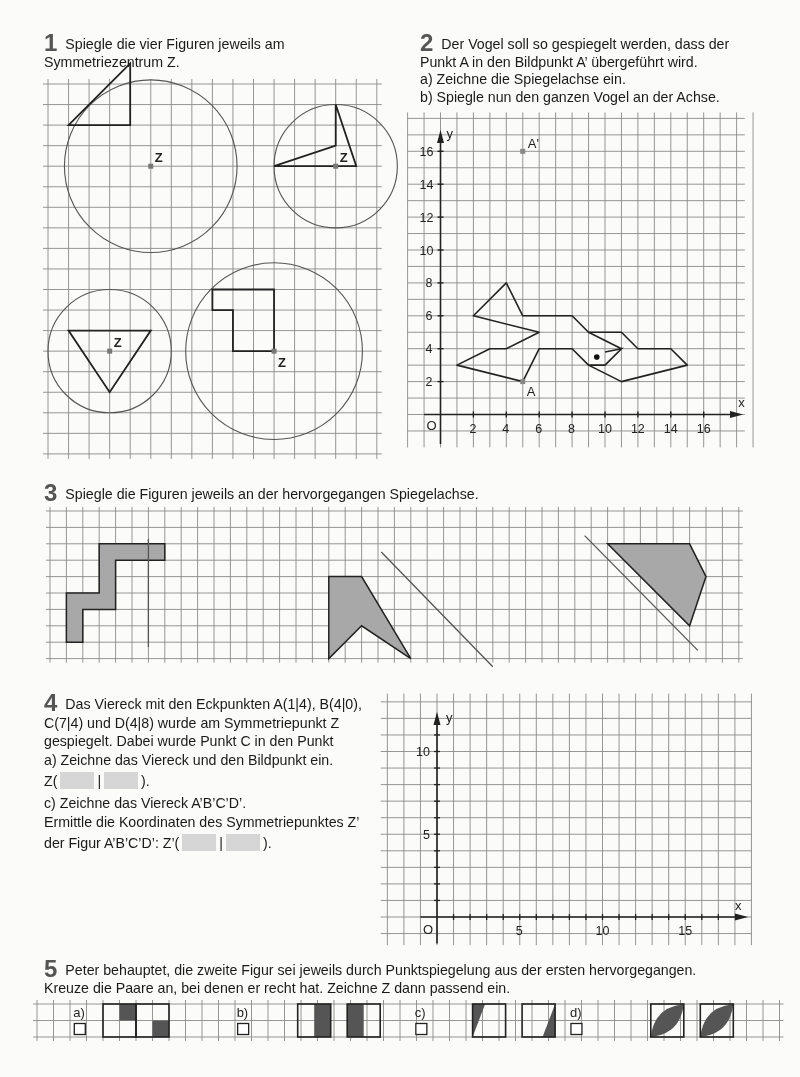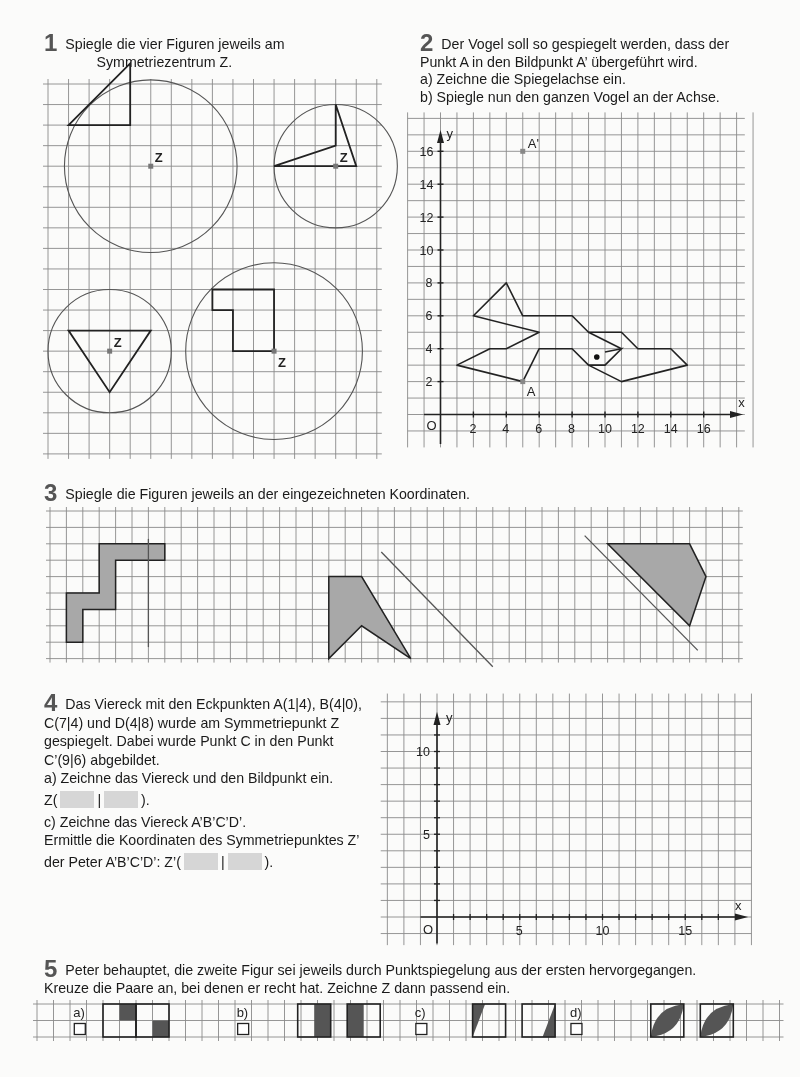--- a/index.html
+++ b/index.html
@@ -6,21 +6,21 @@
   body{width:800px;height:1077px;position:relative;overflow:hidden;font-family:"Liberation Sans",sans-serif;color:#1a1a1a;}
   .task{position:absolute;font-size:14.2px;line-height:17.6px;}
   .num{font-weight:bold;font-size:24px;color:#555;margin-right:8px;vertical-align:-2px;}
   .line{display:block;white-space:nowrap;}
   svg{position:absolute;left:0;top:0;overflow:visible;}
   .gap{display:inline-block;width:34px;height:17px;background:#d6d6d6;vertical-align:-3px;margin:0 3px;}
 </style>
 </head>
 <body>
 
-<div class="task" style="left:44px;top:34px;text-align:center;">
+<div class="task" style="left:44px;top:34px;">
   <span class="line"><span class="num">1</span><span>Spiegle die vier Figuren jeweils am</span></span>
   <span class="line">Symmetriezentrum Z.</span>
 </div>
 <svg id="svg1" width="800" height="1077">
     <line x1="48" y1="79" x2="48" y2="458.90000000000003" stroke="#8a8a8a" stroke-width="0.9"></line>
     <line x1="68.55" y1="79" x2="68.55" y2="458.90000000000003" stroke="#8a8a8a" stroke-width="0.9"></line>
     <line x1="89.1" y1="79" x2="89.1" y2="458.90000000000003" stroke="#8a8a8a" stroke-width="0.9"></line>
     <line x1="109.65" y1="79" x2="109.65" y2="458.90000000000003" stroke="#8a8a8a" stroke-width="0.9"></line>
     <line x1="130.2" y1="79" x2="130.2" y2="458.90000000000003" stroke="#8a8a8a" stroke-width="0.9"></line>
     <line x1="150.75" y1="79" x2="150.75" y2="458.90000000000003" stroke="#8a8a8a" stroke-width="0.9"></line>
@@ -164,21 +164,21 @@
     <polyline points="588.55,332.25 621.45,348.7" fill="none" stroke="#222" stroke-width="1.6"></polyline>
     <polyline points="588.55,365.15 605,365.15 621.45,348.7 605,351.99" fill="none" stroke="#222" stroke-width="1.6"></polyline>
     <circle cx="596.775" cy="356.925" r="2.8" fill="#111"></circle>
     <rect x="520.25" y="379.1" width="5" height="5" fill="#888"></rect>
     <text x="526.75" y="395.6" font-size="13" font-family="&quot;Liberation Sans&quot;, sans-serif" font-weight="normal" fill="#222">A</text>
     <rect x="520.25" y="148.8" width="5" height="5" fill="#888"></rect>
     <text x="527.75" y="148.3" font-size="13" font-family="&quot;Liberation Sans&quot;, sans-serif" font-weight="normal" fill="#222">A'</text>
   </svg>
 
 <div class="task" style="left:44px;top:484px;">
-  <span class="line"><span class="num">3</span><span>Spiegle die Figuren jeweils an der eingezeichneten Koordinaten.</span></span>
+  <span class="line"><span class="num">3</span><span>Spiegle die Figuren jeweils an der hervorgegangen Spiegelachse.</span></span>
 </div>
 <svg id="svg3" width="800" height="1077">
     <line x1="50" y1="507" x2="50" y2="662.6" stroke="#8a8a8a" stroke-width="0.9"></line>
     <line x1="66.4" y1="507" x2="66.4" y2="662.6" stroke="#8a8a8a" stroke-width="0.9"></line>
     <line x1="82.8" y1="507" x2="82.8" y2="662.6" stroke="#8a8a8a" stroke-width="0.9"></line>
     <line x1="99.19999999999999" y1="507" x2="99.19999999999999" y2="662.6" stroke="#8a8a8a" stroke-width="0.9"></line>
     <line x1="115.6" y1="507" x2="115.6" y2="662.6" stroke="#8a8a8a" stroke-width="0.9"></line>
     <line x1="132" y1="507" x2="132" y2="662.6" stroke="#8a8a8a" stroke-width="0.9"></line>
     <line x1="148.39999999999998" y1="507" x2="148.39999999999998" y2="662.6" stroke="#8a8a8a" stroke-width="0.9"></line>
     <line x1="164.79999999999998" y1="507" x2="164.79999999999998" y2="662.6" stroke="#8a8a8a" stroke-width="0.9"></line>
@@ -232,26 +232,25 @@
     <polygon points="328.79999999999995,576.6 361.59999999999997,576.6 410.79999999999995,658.6 361.59999999999997,625.8 328.79999999999995,658.6" fill="#a8a8a8" stroke="#222" stroke-width="1.5"></polygon>
     <line x1="381.28" y1="552" x2="492.79999999999995" y2="666.8" stroke="#555" stroke-width="1.3"></line>
     <polygon points="607.5999999999999,543.8 689.5999999999999,543.8 706,576.6 689.5999999999999,625.8" fill="#a8a8a8" stroke="#222" stroke-width="1.5"></polygon>
     <line x1="584.64" y1="535.6" x2="697.8" y2="650.4" stroke="#555" stroke-width="1.3"></line>
   </svg>
 
 <div class="task" style="left:44px;top:694px;line-height:18.6px;">
   <span class="line"><span class="num">4</span><span>Das Viereck mit den Eckpunkten A(1|4), B(4|0),</span></span>
   <span class="line">C(7|4) und D(4|8) wurde am Symmetriepunkt Z</span>
   <span class="line">gespiegelt. Dabei wurde Punkt C in den Punkt</span>
-  <span class="line">C’(9|6) abgebildet.</span>
   <span class="line">a) Zeichne das Viereck und den Bildpunkt ein.</span>
   <span class="line" style="margin-top:3px;margin-bottom:3px;"><span>Z(</span><span class="gap"></span><span>|</span><span class="gap"></span><span>).</span></span>
   <span class="line">c) Zeichne das Viereck A’B’C’D’.</span>
   <span class="line">Ermittle die Koordinaten des Symmetriepunktes Z’</span>
-  <span class="line" style="margin-top:3px;"><span>der Peter A’B’C’D’: Z’(</span><span class="gap"></span><span>|</span><span class="gap"></span><span>).</span></span>
+  <span class="line" style="margin-top:3px;"><span>der Figur A’B’C’D’: Z’(</span><span class="gap"></span><span>|</span><span class="gap"></span><span>).</span></span>
 </div>
 <svg id="svg4" width="800" height="1077">
     <line x1="387.35" y1="693.575" x2="387.35" y2="945.135" stroke="#8a8a8a" stroke-width="0.9"></line>
     <line x1="403.9" y1="693.575" x2="403.9" y2="945.135" stroke="#8a8a8a" stroke-width="0.9"></line>
     <line x1="420.45" y1="693.575" x2="420.45" y2="945.135" stroke="#8a8a8a" stroke-width="0.9"></line>
     <line x1="437" y1="693.575" x2="437" y2="945.135" stroke="#8a8a8a" stroke-width="0.9"></line>
     <line x1="453.55" y1="693.575" x2="453.55" y2="945.135" stroke="#8a8a8a" stroke-width="0.9"></line>
     <line x1="470.1" y1="693.575" x2="470.1" y2="945.135" stroke="#8a8a8a" stroke-width="0.9"></line>
     <line x1="486.65" y1="693.575" x2="486.65" y2="945.135" stroke="#8a8a8a" stroke-width="0.9"></line>
     <line x1="503.2" y1="693.575" x2="503.2" y2="945.135" stroke="#8a8a8a" stroke-width="0.9"></line>

